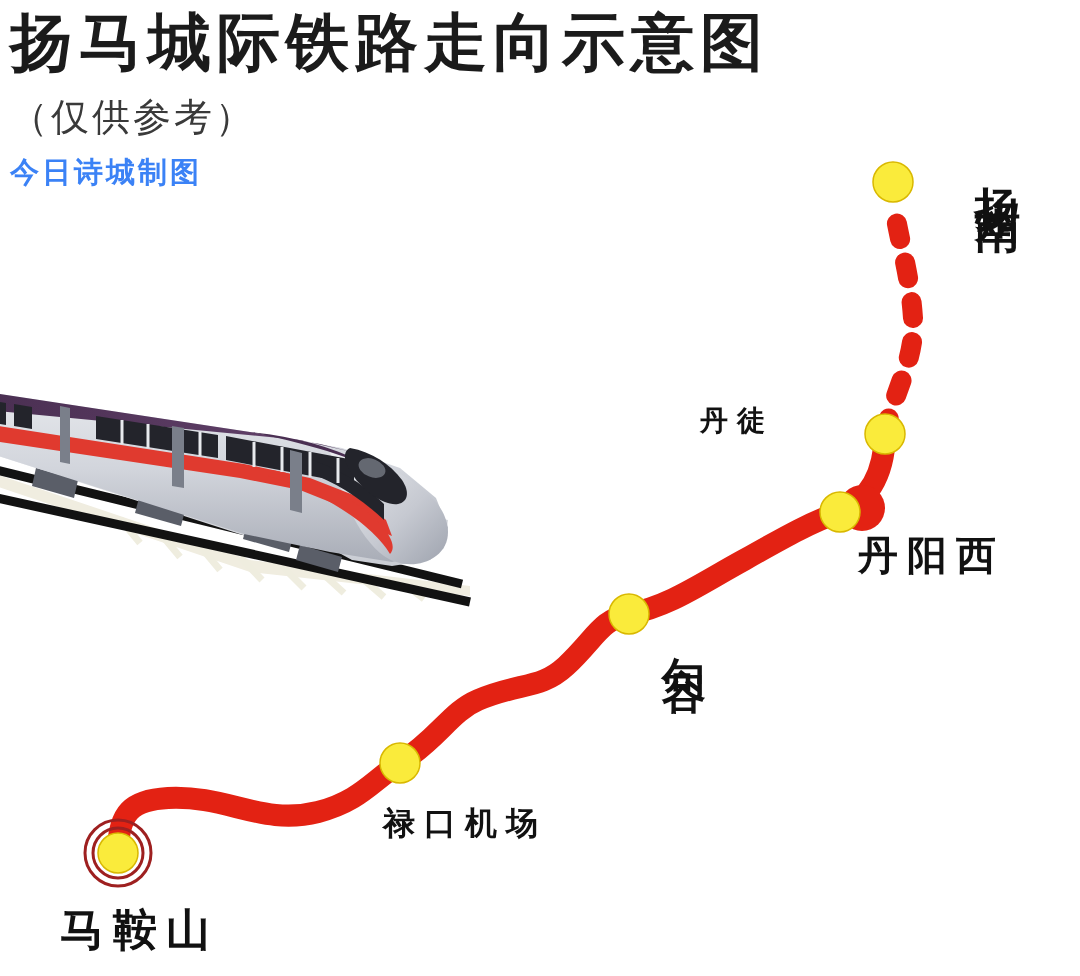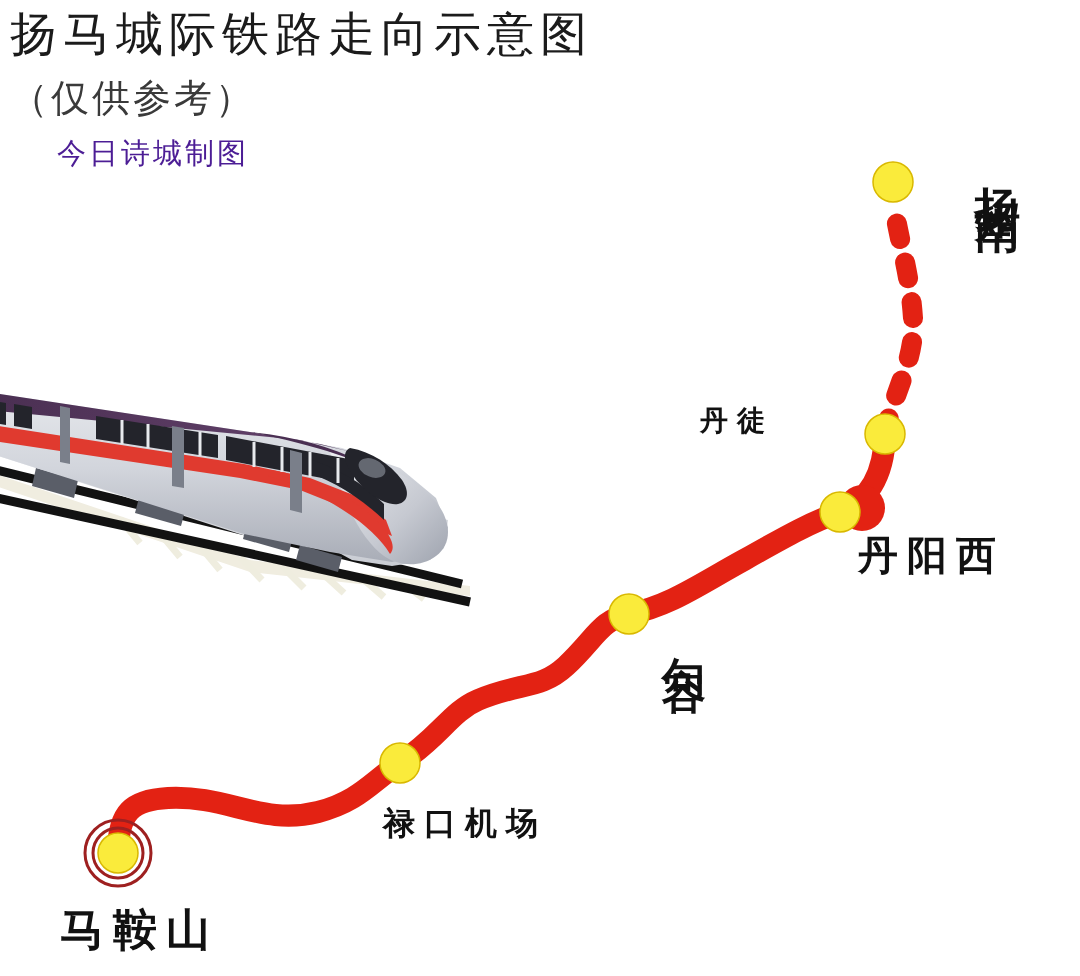--- a/index.html
+++ b/index.html
@@ -7,30 +7,30 @@
   body{
     width:1080px;height:976px;position:relative;overflow:hidden;
     font-family:"DejaVu Sans","Liberation Sans",sans-serif;
     color:#1a1a1a;
   }
   #stage{position:absolute;left:0;top:0;width:1080px;height:976px;}
 
   
   .title-block{position:absolute;left:10px;top:6px;}
   .main-title{
-    font-size:47px;font-weight:400;letter-spacing:6px;
+    font-size:63px;font-weight:700;letter-spacing:6px;
     line-height:1.18;color:#1b1b1b;white-space:nowrap;
   }
   .sub-title{
     font-size:38px;font-weight:400;letter-spacing:3px;
     line-height:1.25;color:#3a3a3a;margin-top:14px;white-space:nowrap;
   }
   .credit{
-    font-size:29px;font-weight:400;letter-spacing:3px;
-    line-height:1.25;color:#4c1d95;margin-top:12px;white-space:nowrap;margin-left:47px;
+    font-size:29px;font-weight:700;letter-spacing:3px;
+    line-height:1.25;color:#3b82f6;margin-top:12px;white-space:nowrap;
   }
 
   
   #map{position:absolute;left:0;top:0;width:1080px;height:976px;}
 
   
   .st-label{
     position:absolute;font-weight:700;color:#111;
     white-space:pre;line-height:1.12;
   }

